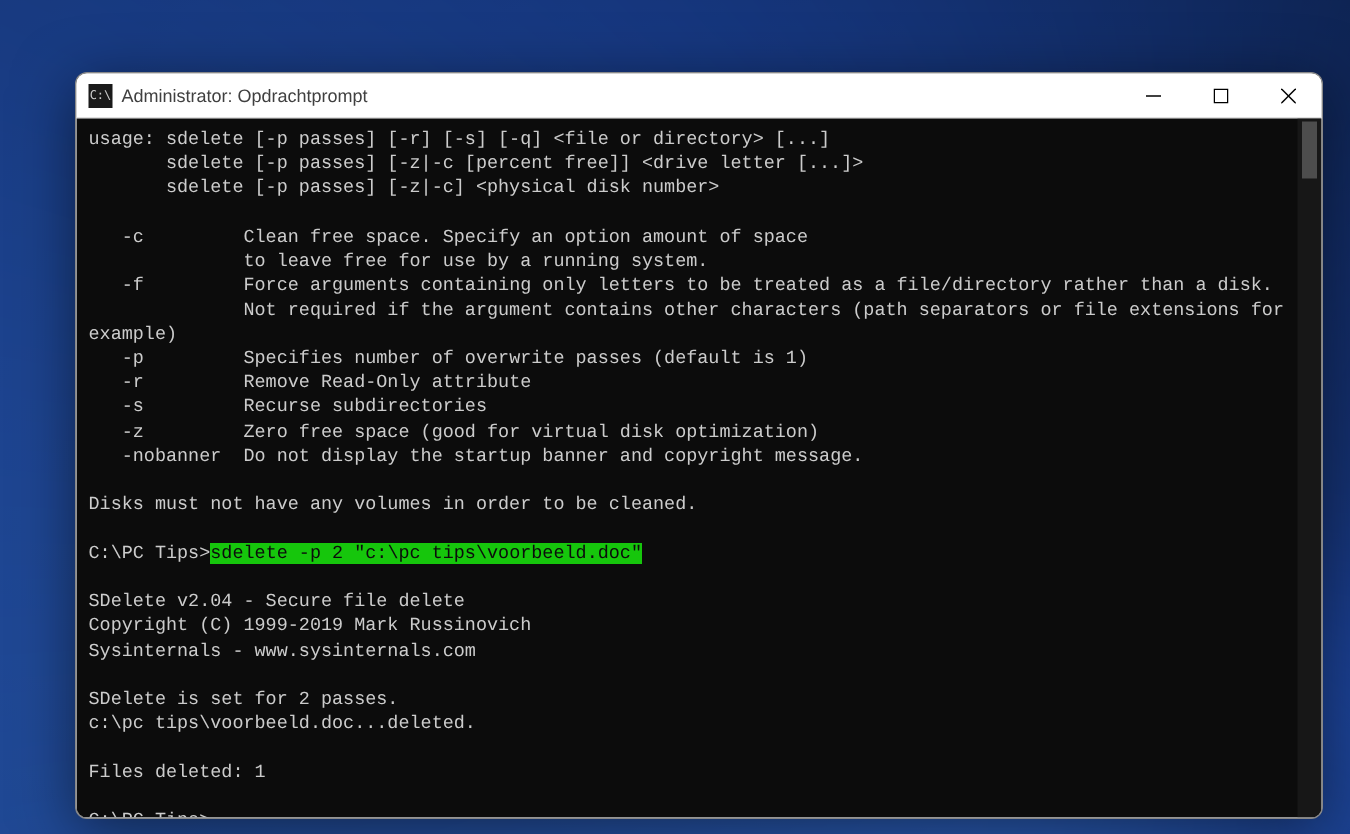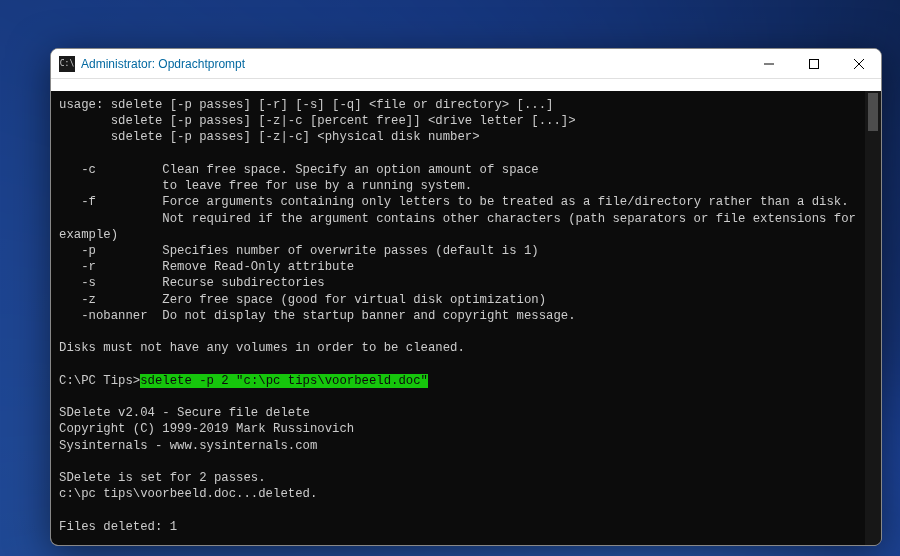--- a/index.html
+++ b/index.html
@@ -51,42 +51,41 @@
       margin-right: 6px;
       display: flex;
       align-items: center;
       justify-content: center;
       font-size: 8px;
       color: #ccc;
       font-family: monospace;
     }
     .titlebar .title {
       font-size: 12px;
-      color: #0369a1;
+      color: #404040;
       flex: 1;
     }
     .titlebar .controls {
       display: flex;
       height: 100%;
     }
     .titlebar .ctrl {
       width: 45px;
       height: 100%;
       display: flex;
       align-items: center;
       justify-content: center;
       cursor: pointer;
     }
     .titlebar .ctrl svg { width: 10px; height: 10px; }
     .terminal-wrap {
       flex: 1;
       display: flex;
       background: #0c0c0c;
       overflow: hidden;
-      margin-top: 12px;
     }
     .terminal {
       flex: 1;
       padding: 6px 8px;
       font-family: Consolas, "Courier New", monospace;
       font-size: 12.3px;
       line-height: 1.32;
       color: #cccccc;
       white-space: pre-wrap;
       word-break: break-all;

